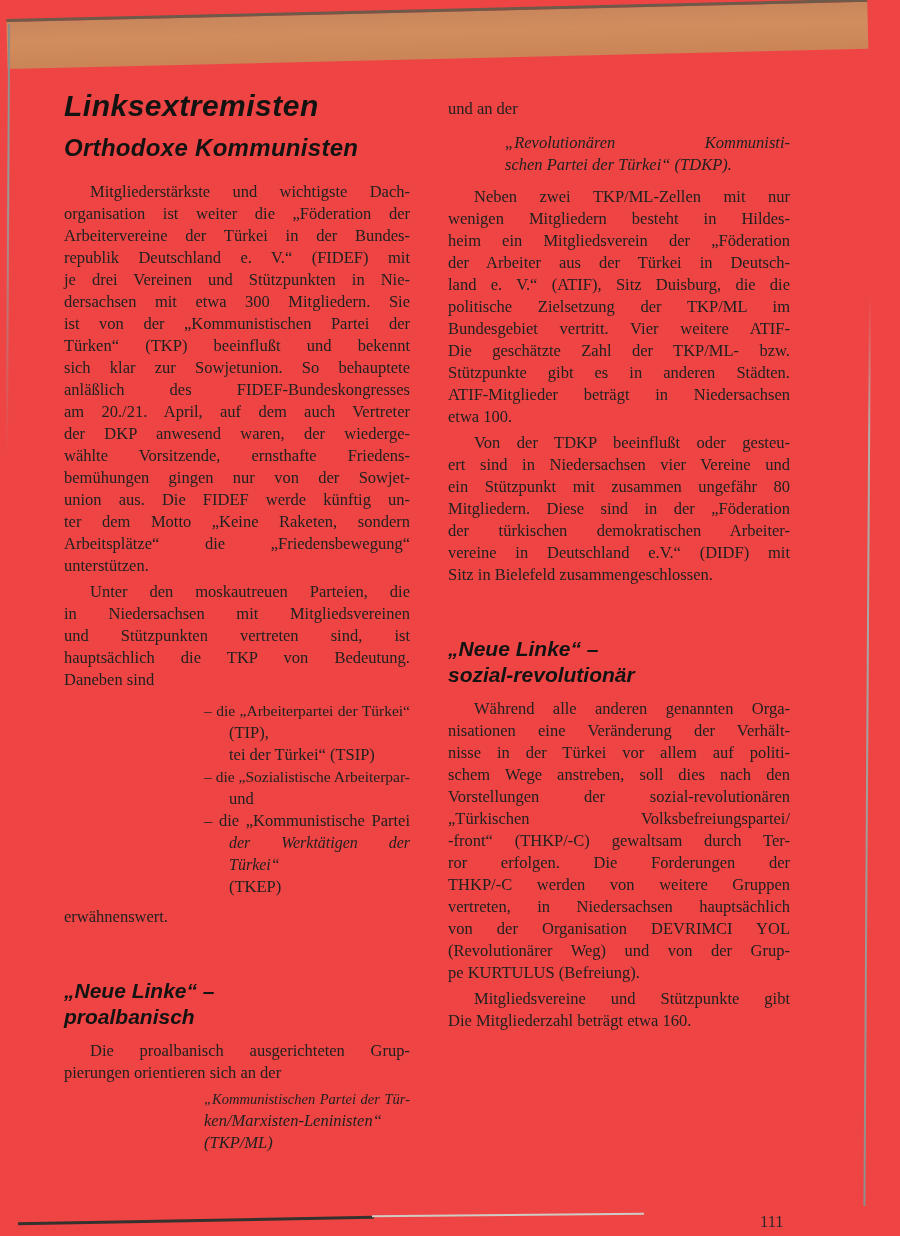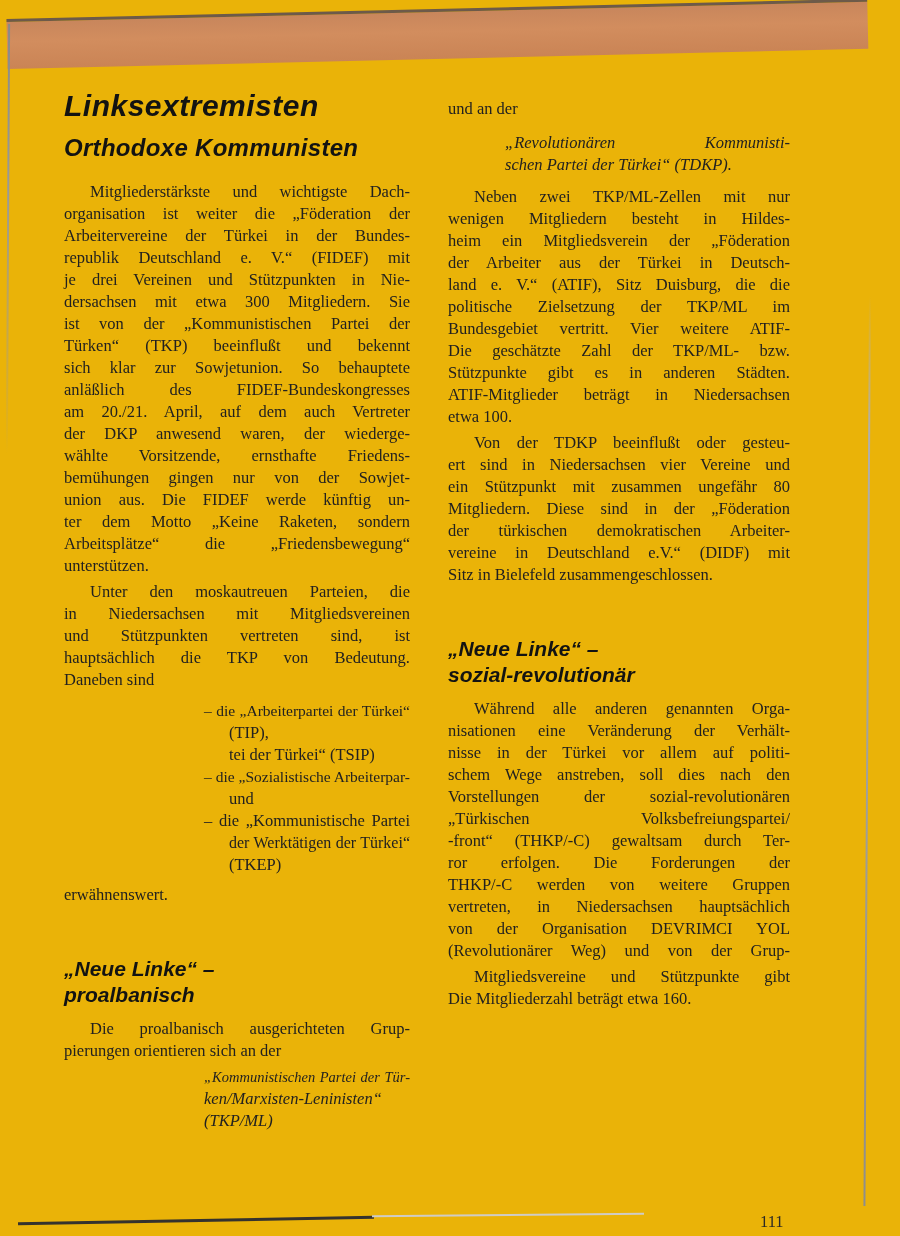--- a/index.html
+++ b/index.html
@@ -1,19 +1,19 @@
 <!DOCTYPE html>
 <html lang="de"><head>
 <meta charset="utf-8">
 <style>
   html,body{margin:0;padding:0;background:#ffffff;}
   .page{
     position:relative;
     width:900px;height:1236px;
-    background:#eab308;
+    background:#ef4444;
     overflow:hidden;
     font-family:"Liberation Serif", serif;
     color:#222120;
   }
   
   .band{
     position:absolute;left:7px;top:19px;width:861px;height:47px;
     background:linear-gradient(180deg,#c8865c 0%,#d28d5e 42%,#ca8455 100%);
     border-top:3px solid #6d5a49;
     transform:rotate(-1.35deg);
@@ -119,21 +119,21 @@
           <div class="line" style="font-size: 15.5px;">– die „Arbeiterpartei der Türkei“</div>
           <div class="line last cont">(TIP),</div>
         </div>
         <div class="list-item">
           <div class="line last cont">tei der Türkei“ (TSIP)</div>
           <div class="line" style="font-size: 15.5px;">– die „Sozialistische Arbeiterpar-</div>
           <div class="line last cont">und</div>
         </div>
         <div class="list-item">
           <div class="line">– die „Kommunistische Partei</div>
-          <div class="line cont" style="font-size: 16px;">der Werktätigen der Türkei“</div>
+          <div class="line cont" style="font-size: 16px; font-style: italic;">der Werktätigen der Türkei“</div>
           <div class="line last cont">(TKEP)</div>
         </div>
       </div>
       <div class="para solo">
         <div class="line last">erwähnenswert.</div>
       </div>
       <div class="subhead">
         <div>„Neue Linke“ –</div>
         <div>proalbanisch</div>
       </div>
@@ -187,20 +187,21 @@
         <div class="line">nisse in der Türkei vor allem auf politi-</div>
         <div class="line">schem Wege anstreben, soll dies nach den</div>
         <div class="line">Vorstellungen der sozial-revolutionären</div>
         <div class="line">„Türkischen Volksbefreiungspartei/</div>
         <div class="line">-front“ (THKP/-C) gewaltsam durch Ter-</div>
         <div class="line">ror erfolgen. Die Forderungen der</div>
         <div class="line">THKP/-C werden von weitere Gruppen</div>
         <div class="line">vertreten, in Niedersachsen hauptsächlich</div>
         <div class="line">von der Organisation DEVRIMCI YOL</div>
         <div class="line">(Revolutionärer Weg) und von der Grup-</div>
+        <div class="line last">pe KURTULUS (Befreiung).</div>
       </div>
       <div class="para">
         <div class="line ind">Mitgliedsvereine und Stützpunkte gibt</div>
         <div class="line last">Die Mitgliederzahl beträgt etwa 160.</div>
       </div>
     </div>
   <div class="pagenum">111</div>
 </div>
 
 </body></html>

